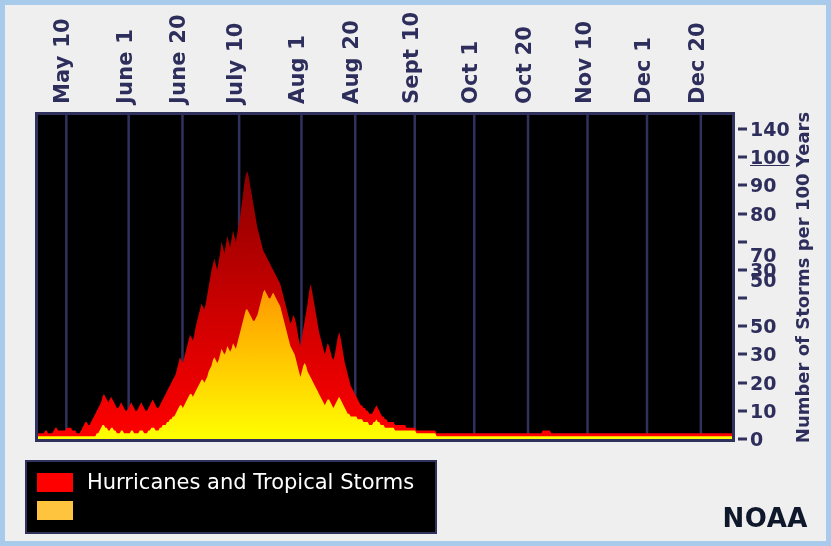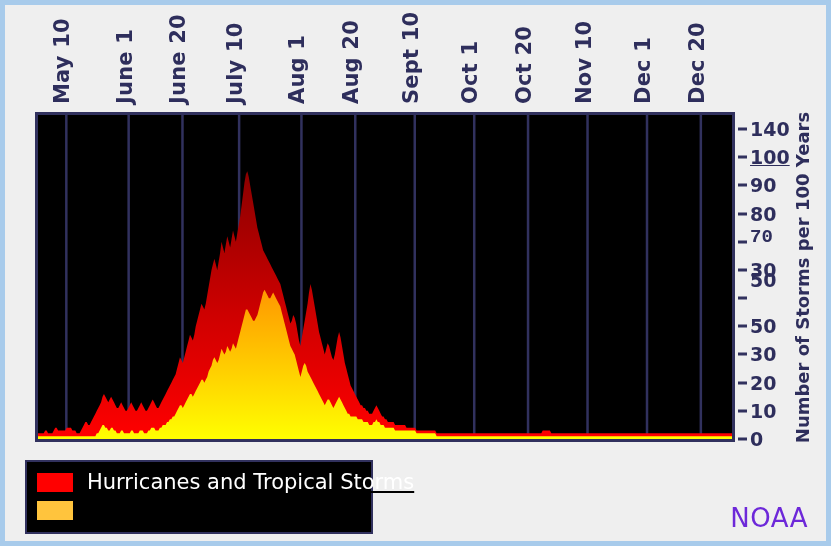--- a/index.html
+++ b/index.html
@@ -84,21 +84,21 @@
     font-size: 18px;
     font-weight: bold;
     color: #2e2e5c;
   }
 
   
   #legend {
     position: absolute;
     left: 20px;
     top: 455px;
-    width: 348px;
+    width: 412px;
     background: #000000;
     border: 2px solid #31315e;
     padding: 6px 10px 8px 10px;
     box-sizing: border-box;
     text-decoration: underline;
   }
   .legrow { display: flex; align-items: center; height: 28px; }
   .swatch {
     width: 36px; height: 19px;
     margin-right: 14px;
@@ -109,22 +109,22 @@
     font-size: 21px;
     white-space: nowrap;
   }
 
   
   #noaa {
     position: absolute;
     right: 18px;
     bottom: 8px;
     font-size: 26px;
-    font-weight: normal;
-    color: #6d28d9;
+    font-weight: bold;
+    color: #0f172a;
     letter-spacing: .5px;
   }
 </style>
 </head>
 <body>
 
 <div id="page">
 
   <div id="xlabels">
       <div class="xlab" style="left: 69.3265px;">May 10</div>
@@ -185,21 +185,21 @@
       <div class="ytick" style="top: 270.652px;">20</div>
       <div class="ytickmark" style="top: 242.478px;"></div>
       <div class="ytick" style="top: 242.478px;">30</div>
       <div class="ytickmark" style="top: 214.304px;"></div>
       <div class="ytick" style="top: 214.304px;">50</div>
       <div class="ytickmark" style="top: 186.13px;"></div>
       <div class="ytick" style="top: 168px;">50</div>
       <div class="ytickmark" style="top: 157.957px;"></div>
       <div class="ytick" style="top: 157.957px;">30</div>
       <div class="ytickmark" style="top: 129.783px;"></div>
-      <div class="ytick" style="top: 125px; font-family: Liberation Mono, monospace;">70</div>
+      <div class="ytick" style="top: 143px;">70</div>
       <div class="ytickmark" style="top: 101.609px;"></div>
       <div class="ytick" style="top: 101.609px;">80</div>
       <div class="ytickmark" style="top: 73.4348px;"></div>
       <div class="ytick" style="top: 73.4348px;">90</div>
       <div class="ytickmark" style="top: 45.2609px;"></div>
       <div class="ytick" style="top: 45.2609px; text-decoration: underline;">100</div>
       <div class="ytickmark" style="top: 17.087px;"></div>
       <div class="ytick" style="top: 17.087px;">140</div>
     </div>
 

